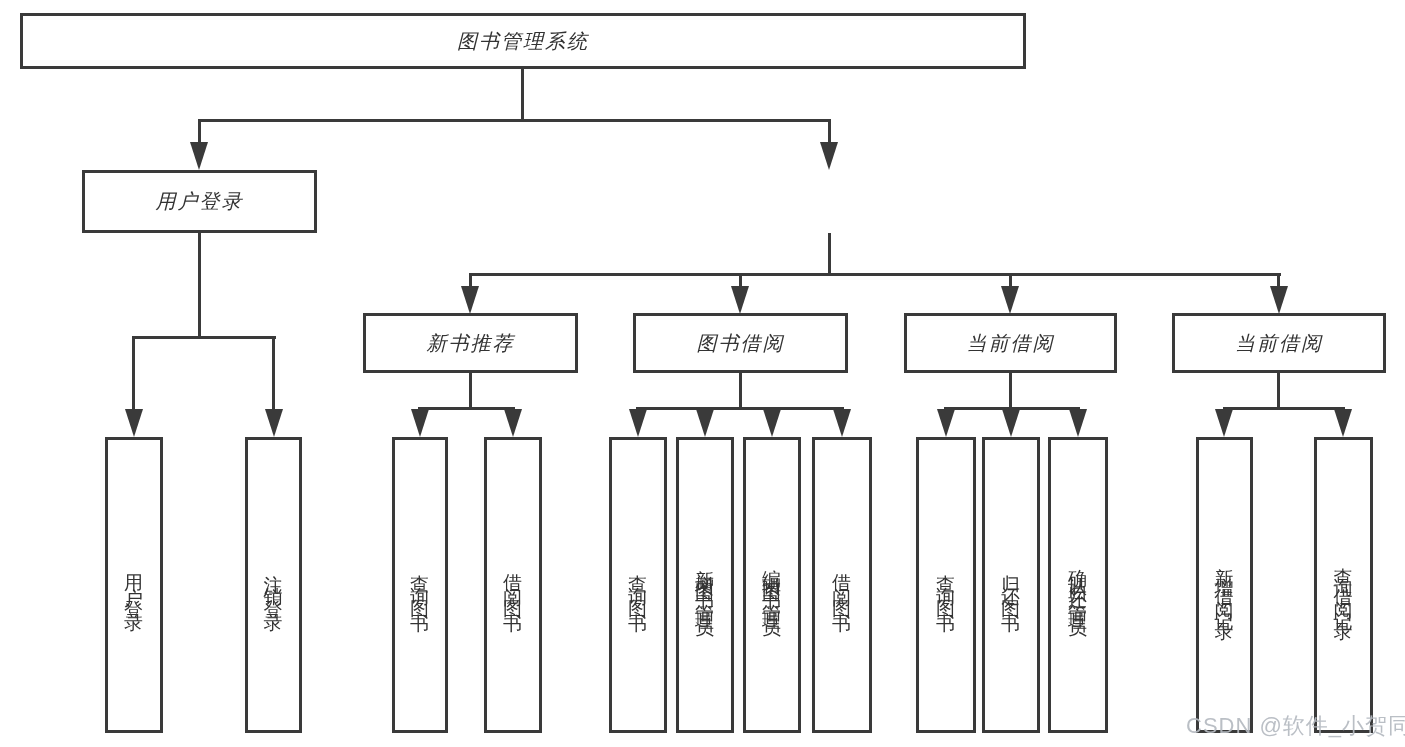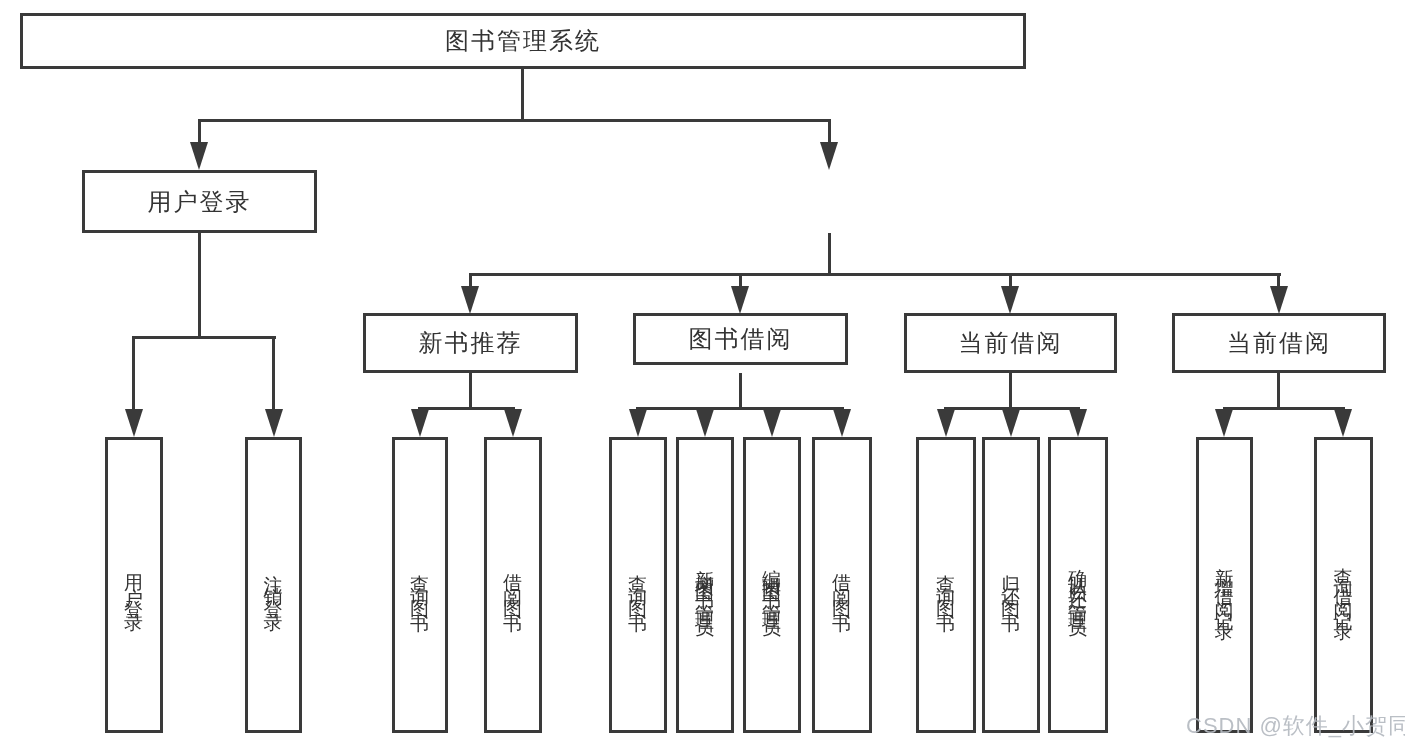--- a/index.html
+++ b/index.html
@@ -6,21 +6,21 @@
   .stage {
     position:relative; width:1405px; height:747px; background:#ffffff;
     font-family:"Liberation Sans","DejaVu Sans",sans-serif; overflow:hidden;
   }
   .box {
     position:absolute; box-sizing:border-box;
     border:3px solid #3a3a3a; background:#ffffff;
     display:flex; align-items:center; justify-content:center;
     color:#333333;
   }
-  .lbl { font-size:24px; letter-spacing:2px; white-space:nowrap; }
+  .lbl { font-size:20px; letter-spacing:2px; white-space:nowrap;font-style:italic; }
   .vlbl {
     writing-mode:vertical-rl; text-orientation:mixed;
     font-size:19px; line-height:1; letter-spacing:13px; color:#333333;
   }
   .vlbl.ls11 { letter-spacing:11px; }
   .vlbl.ls7  { letter-spacing:7px; }
   .hl { position:absolute; height:3px; background:#3a3a3a; }
   .vl { position:absolute; width:3px;  background:#3a3a3a; }
   .arr {
     position:absolute; width:0; height:0;
@@ -42,21 +42,21 @@
     <span class="lbl">图书管理系统</span>
   </div>
 
   <div class="box" style="left:82px;top:170px;width:235px;height:63px;">
     <span class="lbl">用户登录</span>
   </div>
 
   <div class="box" style="left:363px;top:313px;width:215px;height:60px;">
     <span class="lbl">新书推荐</span>
   </div>
-  <div class="box" style="left:633px;top:313px;width:215px;height:52px;">
+  <div class="box" style="left:633px;top:313px;width:215px;height:60px;">
     <span class="lbl">图书借阅</span>
   </div>
   <div class="box" style="left:904px;top:313px;width:213px;height:60px;">
     <span class="lbl">当前借阅</span>
   </div>
   <div class="box" style="left:1172px;top:313px;width:214px;height:60px;">
     <span class="lbl">当前借阅</span>
   </div>
 
   <div class="box" style="left:105px;top:437px;width:58px;height:296px;">

